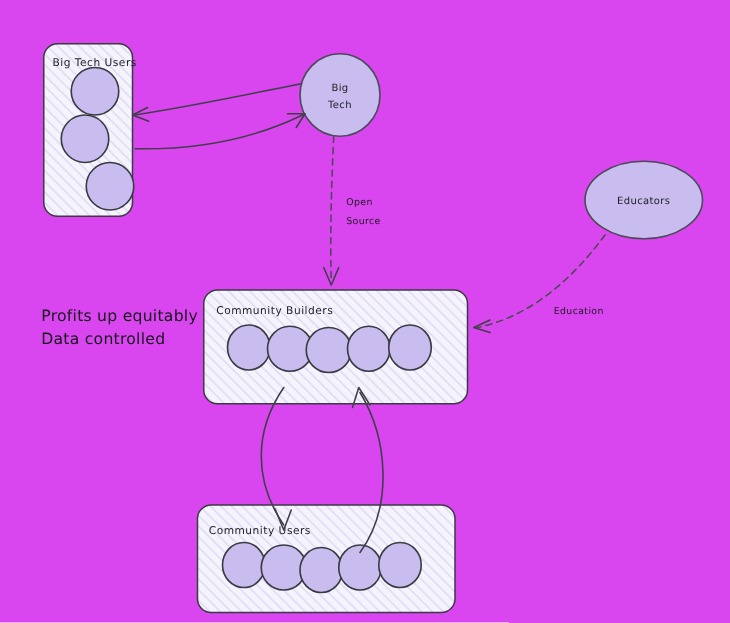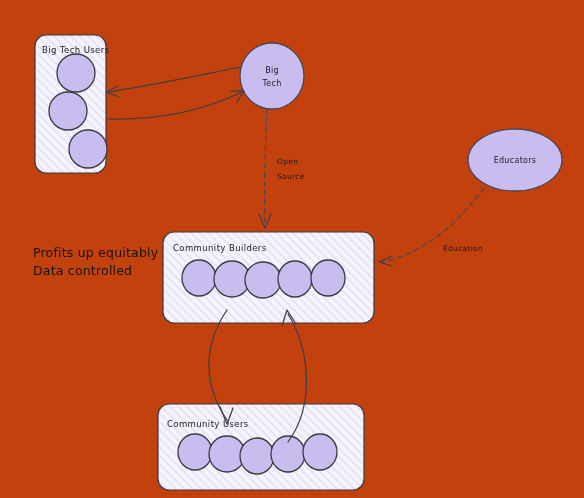--- a/index.html
+++ b/index.html
@@ -8,21 +8,21 @@
     background: #ffffff;
   }
   body {
     font-family: "DejaVu Sans", sans-serif;
   }
   #canvas-wrap {
     position: relative;
     width: 584px;
     height: 498px;
     overflow: hidden;
-    background: #c2410c;
+    background: #d946ef;
   }
   svg#diagram {
     position: absolute;
     left: 0;
     top: 0;
     width: 584px;
     height: 498px;
     display: block;
   }
   .grp-label {

